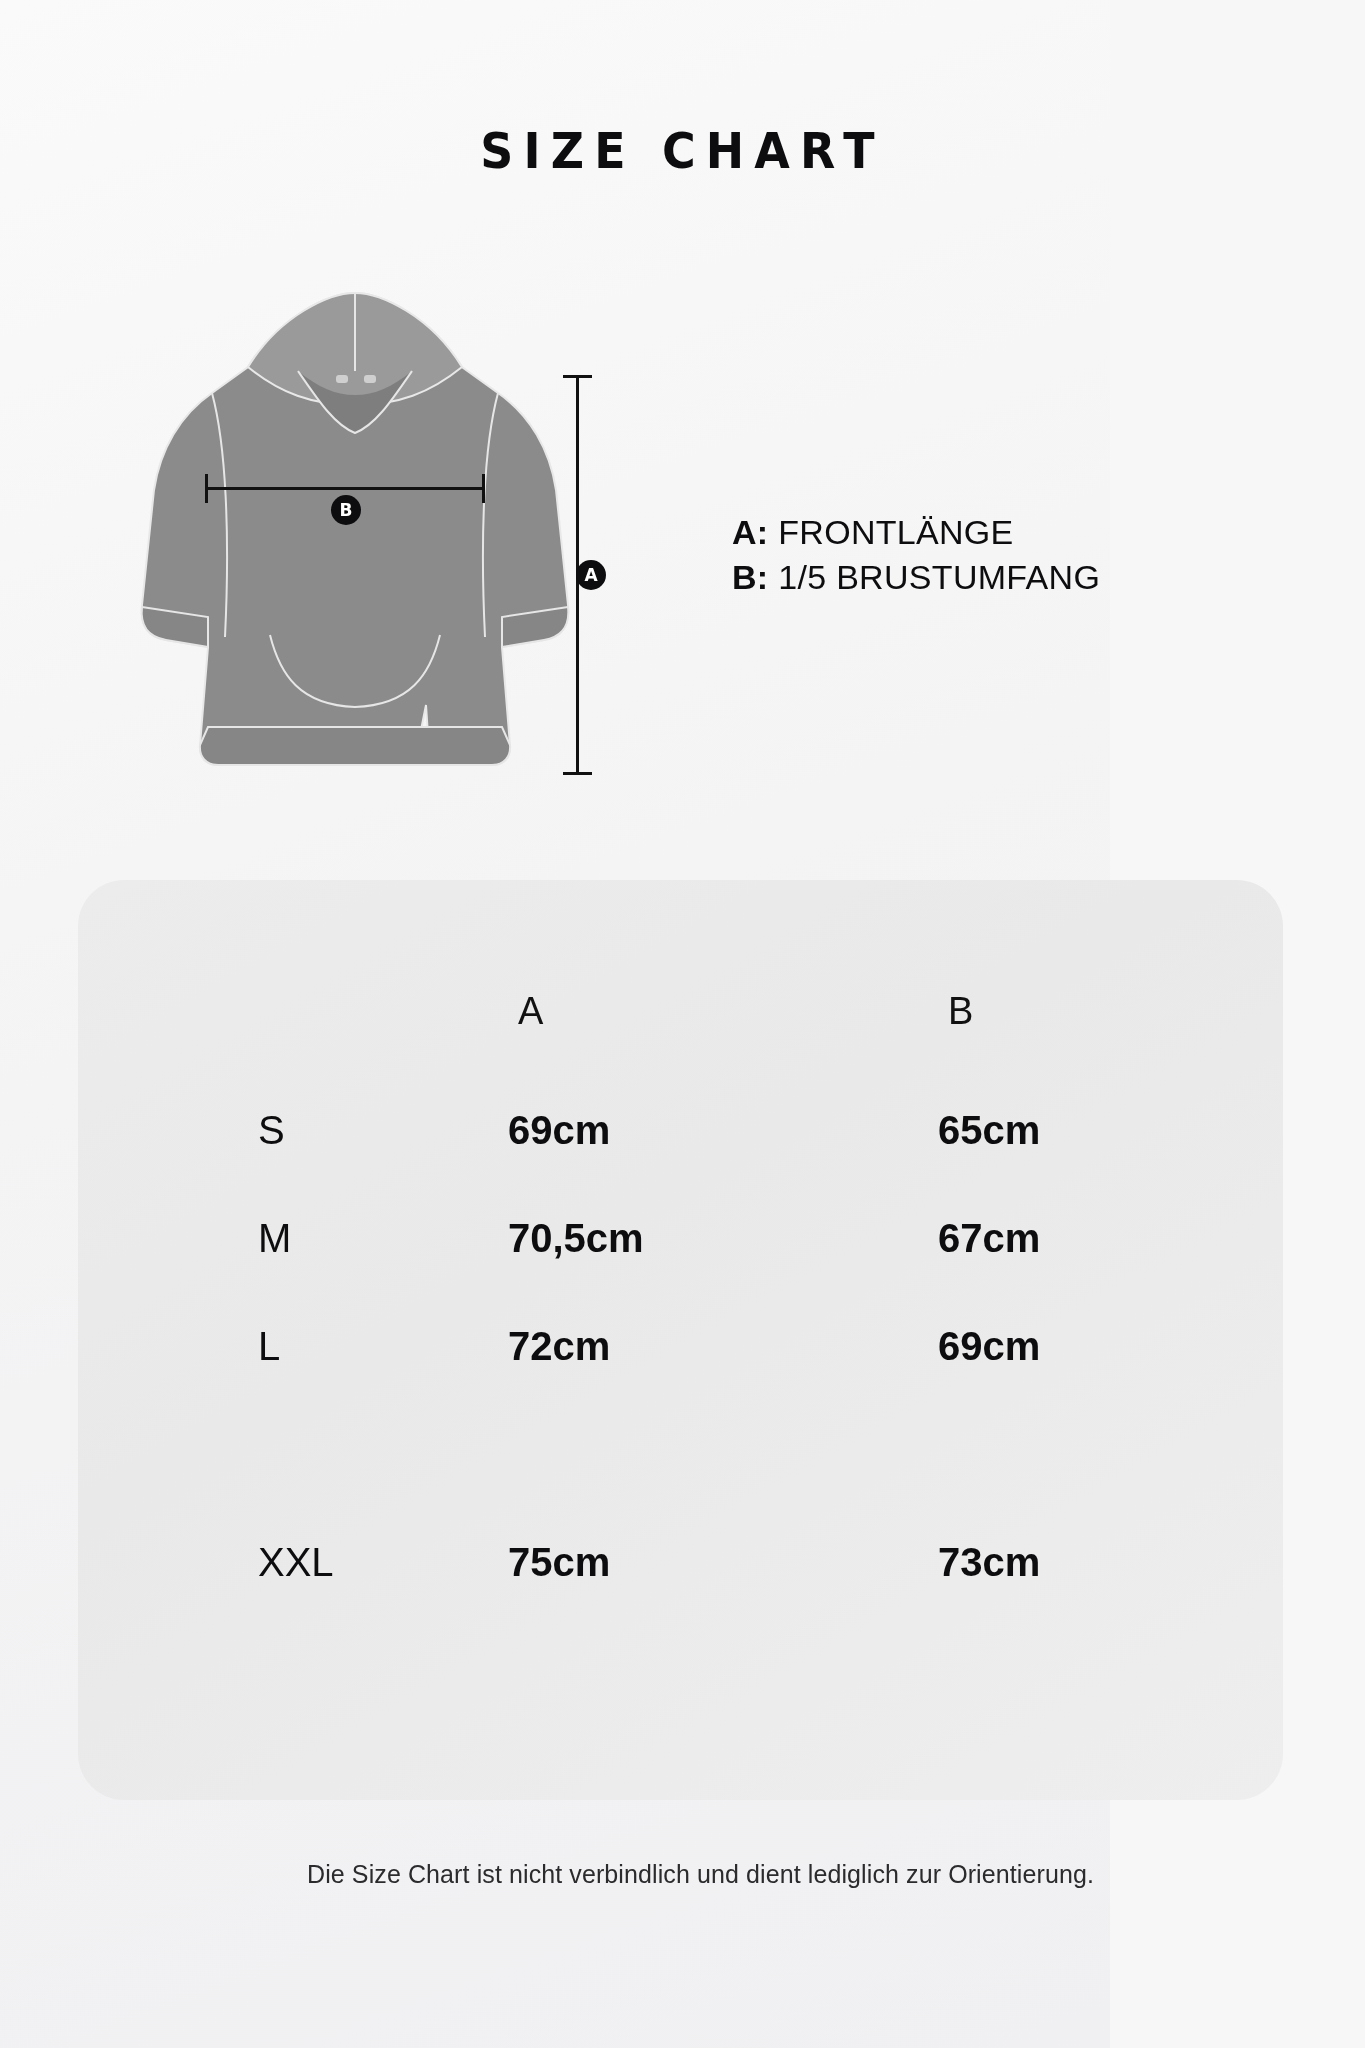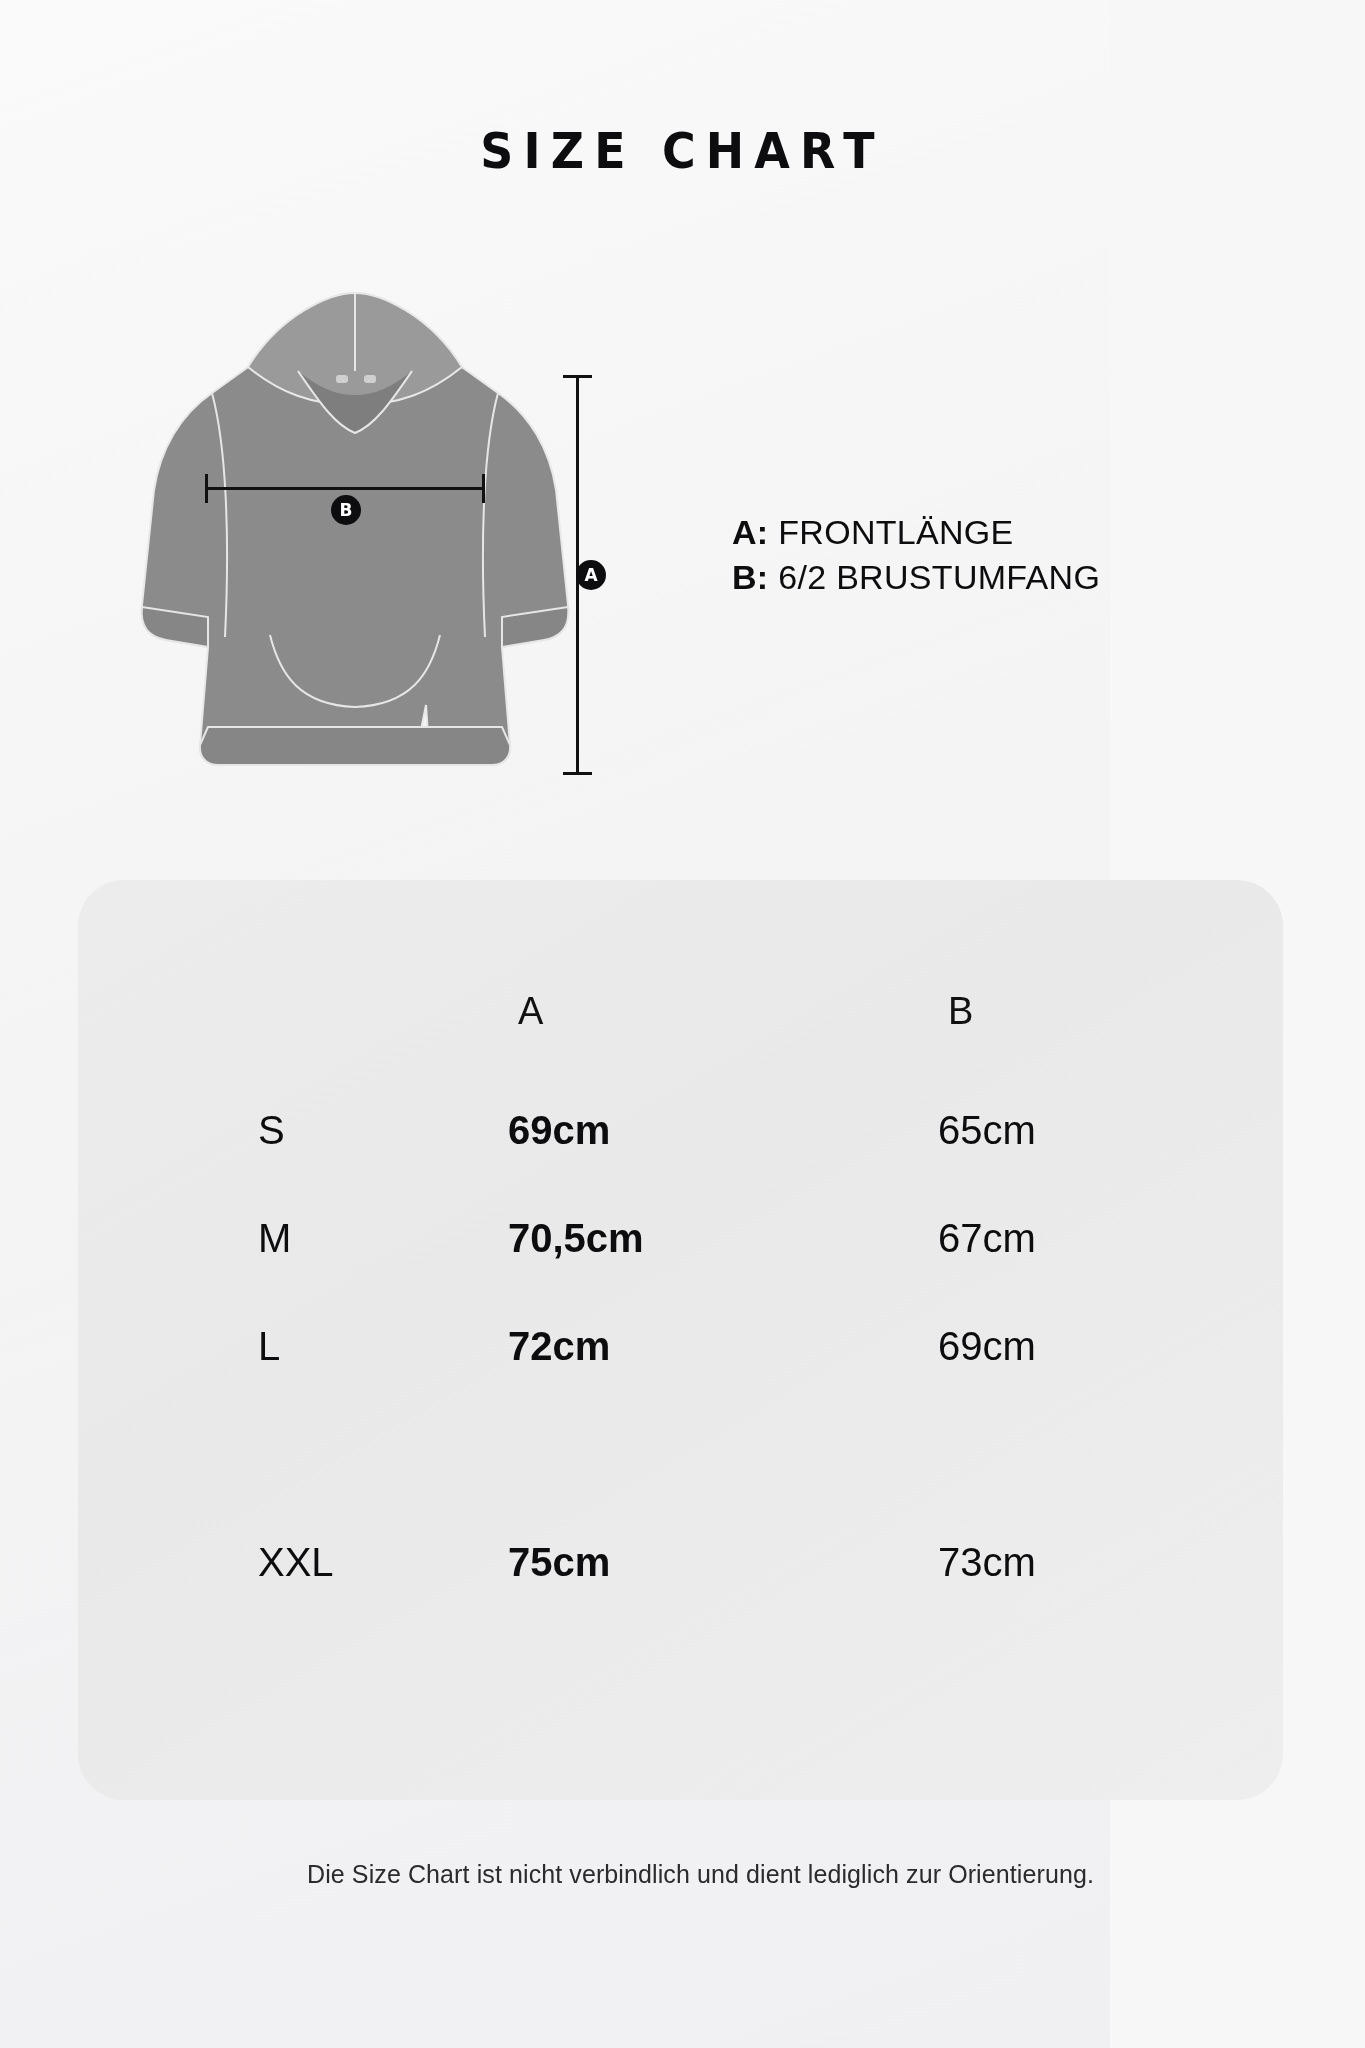--- a/index.html
+++ b/index.html
@@ -169,21 +169,21 @@
     width: 1205px;
     height: 108px;
   }
   .cell {
     position: absolute;
     font-size: 40px;
     color: #0d0d0f;
   }
   .cell-size { left: 180px; font-weight: 400; }
   .cell-a { left: 430px; font-weight: 700; }
-  .cell-b { left: 860px; font-weight: 400; }
+  .cell-b { left: 860px; font-weight: 700; }
 
   
   .footnote {
     position: absolute;
     left: 0;
     top: 1860px;
     width: 1365px;
     text-align: center;
     font-size: 25px;
     color: #2b2b2e;
@@ -266,21 +266,21 @@
   </div>
   <div class="badge badge-b">B</div>
 
   <div class="legend">
     <div class="row">
       <b>A:</b>
       <span>FRONTLÄNGE</span>
     </div>
     <div class="row">
       <b>B:</b>
-      <span>6/2 BRUSTUMFANG</span>
+      <span>1/5 BRUSTUMFANG</span>
     </div>
   </div>
 
   <div class="card">
     <div class="table">
 
       <div class="thead">
         <div class="th th-a">A</div>
         <div class="th th-b">B</div>
       </div>

